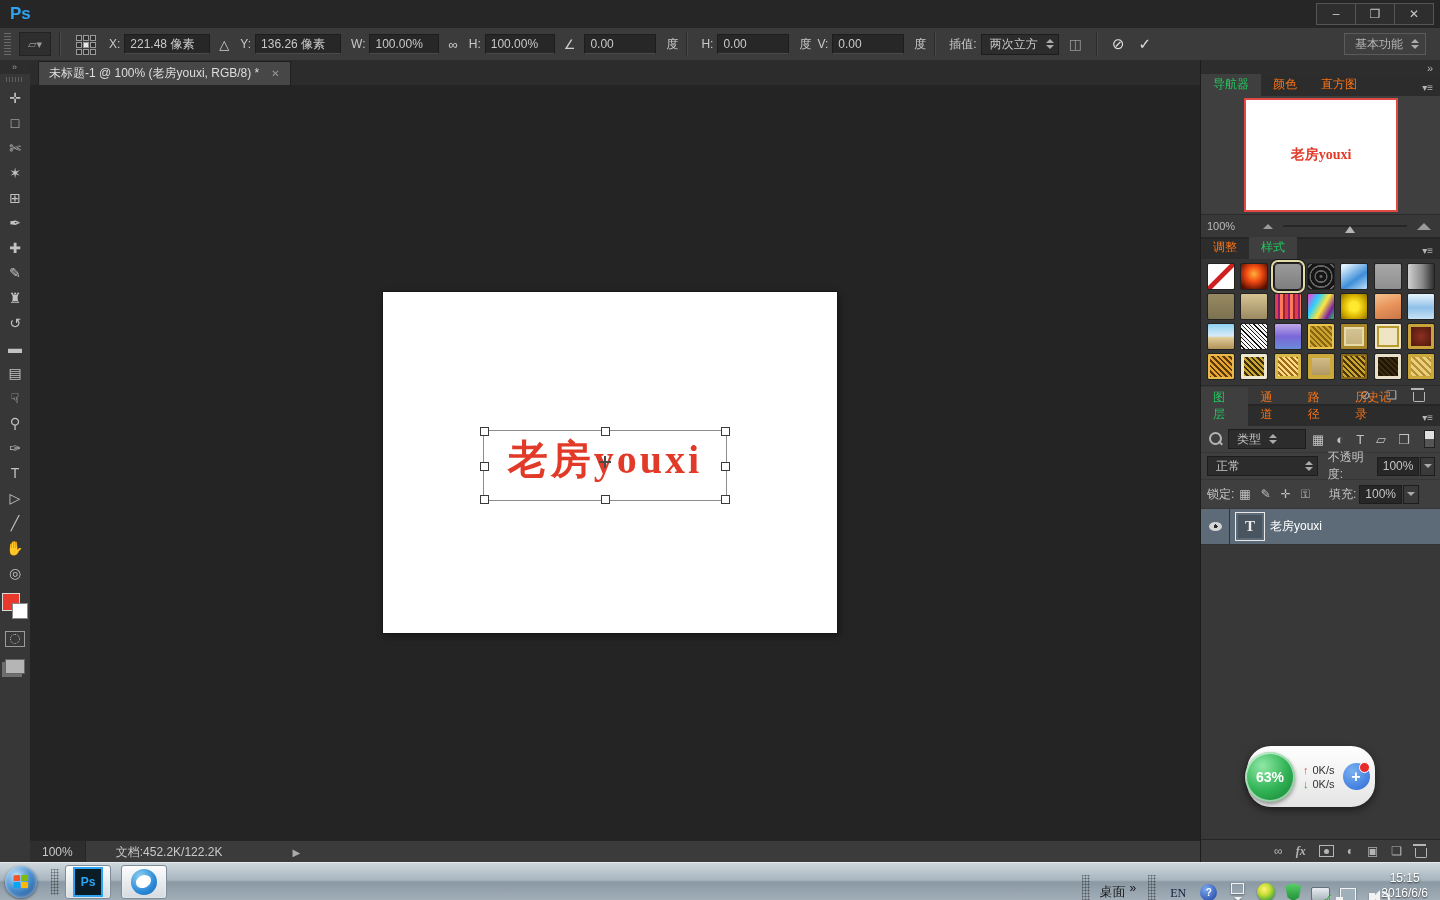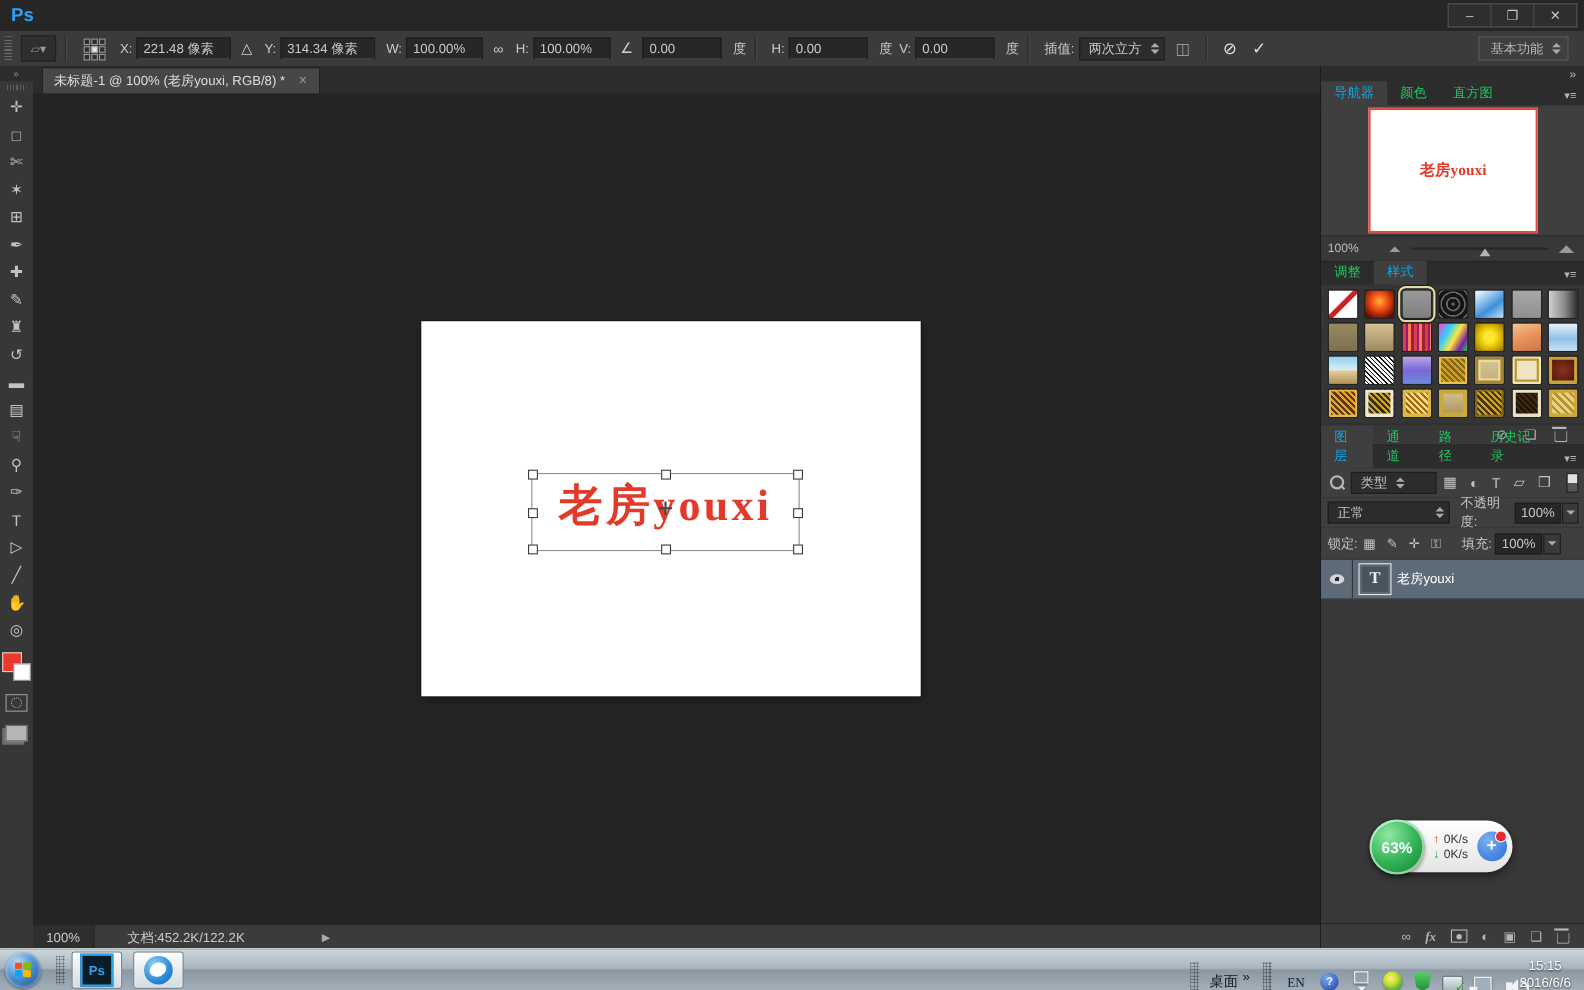--- a/index.html
+++ b/index.html
@@ -86,22 +86,22 @@
              border-top:1px solid #262626;display:flex;align-items:center;font-size:12px;color:#c9c9c9;}
   .status-zoom{background:#2e2e2e;height:100%;display:flex;align-items:center;padding:0 12px;border-right:1px solid #262626;}
   .status-doc{margin-left:30px;}
   .status-arrow{margin-left:70px;color:#aaa;font-size:10px;}
   
   .panels{position:absolute;left:1200px;top:60px;width:240px;height:802px;background:#3f3f3f;
           border-left:1px solid #1c1c1c;display:flex;flex-direction:column;}
   .collapse-strip{height:16px;background:#2d2d2d;display:flex;align-items:center;justify-content:flex-end;
                   color:#b5b5b5;font-size:11px;padding-right:8px;}
   .ptabs{height:20px;background:#2c2c2c;display:flex;align-items:flex-end;font-size:12px;}
-  .ptab{padding:2px 12px 3px;color:#22c55e;}
-  .ptab.active{background:#3f3f3f;color:#0ea5e9;}
+  .ptab{padding:2px 12px 3px;color:#f97316;}
+  .ptab.active{background:#3f3f3f;color:#22c55e;}
   .pmenu{margin-left:auto;color:#b5b5b5;font-size:10px;padding:0 8px 3px;}
   .nav-content{height:118px;display:flex;align-items:center;justify-content:center;background:#3f3f3f;}
   .nav-preview{width:150px;height:110px;background:#fff;border:2px solid #e04a42;display:flex;
                align-items:center;justify-content:center;}
   .nav-text{font-family:"Liberation Serif","DejaVu Serif",serif;font-weight:bold;font-size:14px;
             color:#d8352a;white-space:nowrap;}
   .nav-zoom{height:22px;background:#383838;border-top:1px solid #2b2b2b;display:flex;align-items:center;
             font-size:11px;color:#bbb;padding:0 6px;}
   .tri{width:0;height:0;border-left:5px solid transparent;border-right:5px solid transparent;
        border-bottom:5px solid #9a9a9a;margin:0 4px;}
@@ -214,21 +214,21 @@
   .vol-ico{position:relative;width:6px;height:8px;background:#f2f2f2;margin:0 6px 0 8px;
            box-shadow:0 1px 2px rgba(0,0,0,.4);}
   .vol-ico::before{content:"";position:absolute;left:4px;top:-3px;width:0;height:0;
                    border-top:7px solid transparent;border-bottom:7px solid transparent;
                    border-right:7px solid #f2f2f2;}
   .vol-ico::after{content:"";position:absolute;left:13px;top:-2px;width:6px;height:12px;
                   border:2px solid #f2f2f2;border-left:none;border-radius:0 8px 8px 0;}
   .clock{margin:0 12px 0 0;text-align:center;font-size:12px;color:#fff;line-height:15px;
          text-shadow:0 1px 2px rgba(0,0,0,.75);}
   
-  .speedball{position:absolute;left:1247px;top:746px;width:128px;height:47px;border-radius:24px;
+  .speedball{position:absolute;left:1247px;top:746px;width:128px;height:61px;border-radius:24px;
              background:linear-gradient(180deg,#ffffff,#e4e4e4);box-shadow:0 3px 8px rgba(0,0,0,.5);
              display:flex;align-items:center;}
   .ball{width:50px;height:50px;border-radius:50%;margin-left:-2px;display:flex;align-items:center;
         justify-content:center;color:#fff;font-weight:bold;font-size:14px;
         background:radial-gradient(circle at 35% 28%,#8fe8a5 0%,#33b457 50%,#0e7a2d 100%);
         box-shadow:inset 0 0 0 2px rgba(255,255,255,.55),0 2px 4px rgba(0,0,0,.4);}
   .rates{margin-left:8px;font-size:11px;color:#333;line-height:14px;}
   .rates .r{display:flex;align-items:center;}
   .rates .a-up{color:#e84a2a;margin-right:4px;font-size:11px;}
   .rates .a-dn{color:#2fa53a;margin-right:4px;font-size:11px;}
@@ -264,21 +264,21 @@
         <i class="c"></i>
         <i></i>
         <i></i>
         <i></i>
         <i></i>
     </div>
     <span class="ob-label">X:</span>
     <div class="field fld-x">221.48 像素</div>
     <span class="ob-icon">△</span>
     <span class="ob-label">Y:</span>
-    <div class="field fld-y">314.34 像素</div>
+    <div class="field fld-y">136.26 像素</div>
     <span class="ob-label">W:</span>
     <div class="field fld-s">100.00%</div>
     <span class="ob-icon">∞</span>
     <span class="ob-label">H:</span>
     <div class="field fld-s">100.00%</div>
     <span class="ob-icon">∠</span>
     <div class="field fld-a">0.00</div>
     <span class="ob-label">度</span>
     <div class="ob-sep"></div>
     <span class="ob-label">H:</span>

